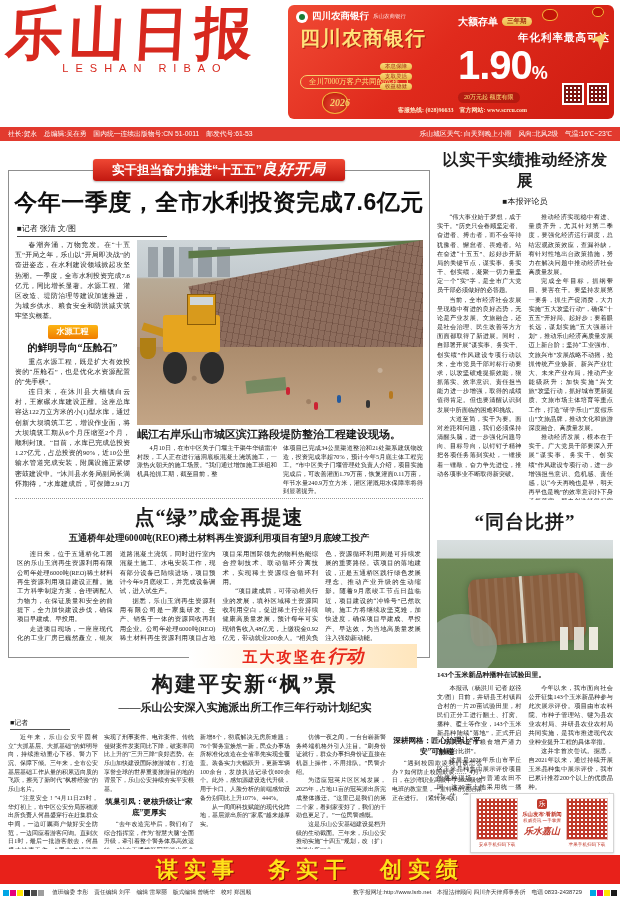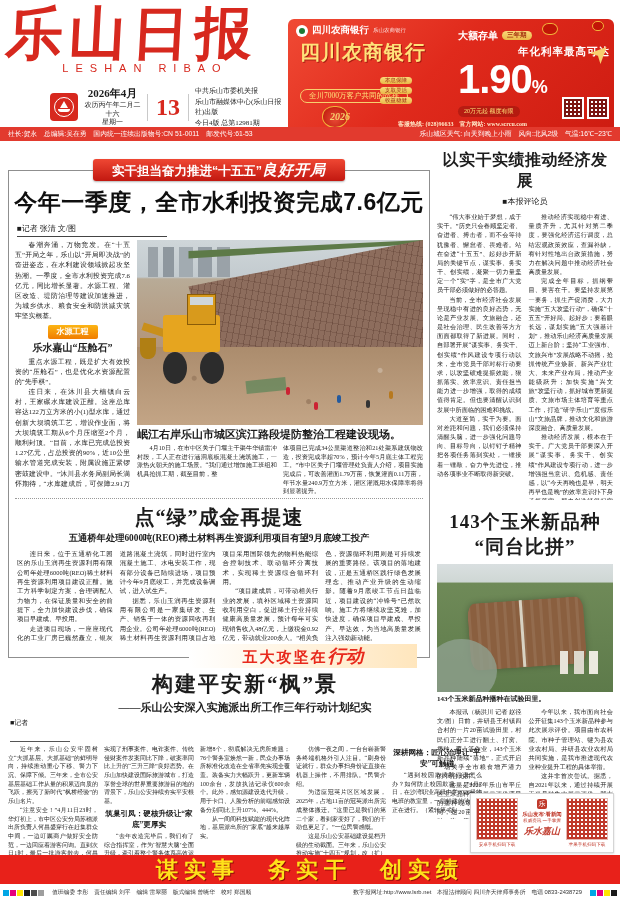--- a/index.html
+++ b/index.html
@@ -19,21 +19,21 @@
   #mh-logo .ring{position:absolute;left:4px;top:4px;width:18px;height:18px;border:1.5px solid #fff;border-radius:50%;}
   #mh-logo .sail{position:absolute;left:10px;top:8px;width:0;height:0;border-left:4px solid transparent;border-right:4px solid transparent;border-bottom:7px solid #fff;}
   #mh-logo .hull{position:absolute;left:8px;top:16px;width:12px;height:3px;background:#fff;border-radius:0 0 6px 6px;}
   .mh-date{text-align:center;line-height:1.25;}
   .mh-date .d1{font-size:11px;font-weight:bold;}
   .mh-date .d2,.mh-date .d3{font-size:7px;}
   .mh-day{color:#d7281e;font-size:24px;font-weight:bold;padding:0 8px;border-left:1px solid #c9c9c9;border-right:1px solid #c9c9c9;}
   .mh-org{font-size:7px;line-height:1.5;}
 
   
-  #ad{position:absolute;left:288px;top:19px;width:326px;height:114px;border-radius:6px;overflow:hidden;
+  #ad{position:absolute;left:288px;top:5px;width:326px;height:114px;border-radius:6px;overflow:hidden;
       background:linear-gradient(135deg,#f04a34 0%,#e02a1c 45%,#ce1c11 100%);color:#fff;}
   #ad .bankrow{position:absolute;left:8px;top:5px;display:flex;align-items:center;gap:4px;}
   #ad .banklogo{width:12px;height:12px;background:#fff;border-radius:50%;position:relative;}
   #ad .banklogo i{position:absolute;left:3px;top:3px;width:6px;height:6px;background:#1d7a34;border-radius:50%;}
   #ad .bankname{font-size:9.5px;font-weight:bold;}
   #ad .banksub{font-size:5.5px;opacity:.8;}
   #ad .slogan{position:absolute;left:12px;top:22px;color:#ffe27a;font-weight:900;line-height:1.15;
               text-shadow:1px 1px 0 rgba(120,8,2,.6);font-family:"Liberation Sans",sans-serif;}
   #ad .slogan .l1{font-size:17px;letter-spacing:2px;}
   #ad .slogan .l2{font-size:20px;letter-spacing:1px;}
@@ -63,21 +63,21 @@
   #strip{position:absolute;left:0;top:127px;width:620px;height:14px;background:#e23a2e;color:#fff;
          display:flex;justify-content:space-between;align-items:center;padding:0 8px;box-sizing:border-box;
          font-size:6.8px;font-family:"Liberation Sans",sans-serif;}
 
   
   #bigbox{position:absolute;left:8px;top:170px;width:422px;height:488px;border:1px solid #8f8f8f;box-sizing:border-box;}
   #ribbon{position:absolute;left:50%;top:-12px;transform:translateX(-50%);width:252px;height:22px;
           background:linear-gradient(180deg,#ef4733,#c21810);border-radius:3px;color:#fff;text-align:center;
           line-height:22px;font-size:12.5px;font-weight:bold;font-family:"Liberation Sans",sans-serif;
           box-shadow:0 1px 2px rgba(0,0,0,.3);white-space:nowrap;}
-  #ribbon .script{font-family:Liberation Sans, sans-serif;font-style:italic;font-size:15px;letter-spacing:1px;}
+  #ribbon .script{font-family:Liberation Mono, monospace;font-style:italic;font-size:15px;letter-spacing:1px;}
   #main-headline{margin-top:16px;text-align:center;font-size:23px;font-weight:900;
                  font-family:"Liberation Sans",sans-serif;color:#0f0f0f;letter-spacing:0.5px;}
   #main-byline{font-size:8px;margin:5px 0 3px 8px;border-bottom:1px solid #444;width:150px;padding-bottom:2px;}
   #main-flex{display:flex;gap:7px;padding:0 6px;}
   #mcol-left{width:122px;height:250px;overflow:hidden;font-size:6.8px;line-height:1.5;}
   .badge-row{text-align:center;margin:3px 0 1px;}
   .badge{display:inline-block;background:linear-gradient(180deg,#fcb514,#f07c00);color:#fff;font-size:8px;
          font-weight:bold;padding:1px 9px;border-radius:2px;font-family:"Liberation Sans",sans-serif;}
   .subhd{text-align:center;font-weight:bold;font-size:10px;margin:1px 0 2px;}
   #mcol-right{width:286px;}
@@ -140,21 +140,21 @@
   #photo2 .homes{position:absolute;right:4%;bottom:14%;width:26%;height:18%;background:
      linear-gradient(90deg,#e8e4da 0 18%,transparent 18% 30%,#dcd8cc 30% 52%,transparent 52% 62%,#eceadf 62% 82%,transparent 82%);}
   #cap2{font-size:7px;font-weight:bold;margin:2px 0 3px;}
   #corn-cols{display:flex;gap:7px;height:112px;overflow:hidden;}
   #corn-cols .cc{flex:1;font-size:6.2px;line-height:1.46;}
 
   
   #peace{position:absolute;left:8px;top:670px;width:474px;}
   #p-head{text-align:center;font-size:21px;font-weight:900;letter-spacing:2px;}
   #p-sub{text-align:center;font-size:11px;font-weight:bold;margin:2px 0 3px;}
-  #p-byline{font-size:7px;margin:0 0 3px 2px;border-bottom:1px solid #555;width:60px;padding-bottom:13px;}
+  #p-byline{font-size:7px;margin:0 0 3px 2px;border-bottom:1px solid #555;width:60px;padding-bottom:1px;}
   #p-cols{display:flex;gap:6px;height:116px;overflow:hidden;}
   #p-cols .pc{flex:1;font-size:6px;line-height:1.45;}
   .in-subhd{font-weight:bold;font-size:7.6px;text-align:center;margin:2px 0;text-indent:0;}
 
   
   #qrblock{position:absolute;left:470px;top:793px;width:144px;height:60px;background:#fff;border:1px solid #d5d5d5;
            box-shadow:0 1px 2px rgba(0,0,0,.15);display:flex;justify-content:space-between;padding:4px;box-sizing:border-box;}
   .qr2wrap{width:44px;text-align:center;}
   .qr2{width:40px;height:40px;margin:0 auto;background:
        repeating-linear-gradient(0deg,#c0392b 0 2px,transparent 2px 4px),
@@ -179,38 +179,20 @@
   #f-legal{margin-left:auto;margin-right:4px;}
 </style>
 </head>
 <body>
 
 <div id="page">
 
   <div id="masthead">
     <div id="mh-title">乐山日报</div>
     <div id="mh-pinyin">LESHAN RIBAO</div>
-    <div id="mh-meta">
-      <div id="mh-logo">
-          <span class="ring"></span>
-          <span class="sail"></span>
-          <span class="hull"></span>
-        </div>
-      <div class="mh-date">
-        <div class="d1">2026年4月</div>
-        <div class="d2">农历丙午年二月二十六</div>
-        <div class="d3">星期一</div>
-      </div>
-      <div class="mh-day">13</div>
-      <div class="mh-org">
-        <div>中共乐山市委机关报</div>
-        <div>乐山市融媒体中心(乐山日报社)出版</div>
-        <div>今日4版 总第12981期</div>
-      </div>
-    </div>
   </div>
 
   <div id="ad">
     <span class="lantern" style="right:56px;top:4px;"></span>
     <span class="lantern" style="right:10px;top:2px;width:10px;height:8px;"></span>
     <div class="bankrow">
       <span class="banklogo">
           <i></i>
         </span>
       <span class="bankname">四川农商银行</span>
@@ -251,21 +233,21 @@
   <div id="bigbox">
     <div id="ribbon">
       <span>实干担当奋力推进“十五五”</span><span class="script">良好开局</span>
     </div>
     <div id="main-headline">今年一季度，全市水利投资完成7.6亿元</div>
     <div id="main-byline">■记者 张清 文/图</div>
     <div id="main-flex">
       <div id="mcol-left">
         <p class="para">春潮奔涌，万物竞发。在“十五五”开局之年，乐山以“开局即决战”的奋进姿态，在水利建设领域掀起攻坚热潮。一季度，全市水利投资完成7.6亿元，同比增长显著。水源工程、灌区改造、堤防治理等建设加速推进，为城乡供水、粮食安全和防洪减灾筑牢坚实根基。</p>
         <div class="badge-row"><span class="badge">水源工程</span></div>
-        <div class="subhd">乐水嘉山“压舱石”</div>
+        <div class="subhd">的鲜明导向“压舱石”</div>
         <p class="para">重点水源工程，既是扩大有效投资的“压舱石”，也是优化水资源配置的“先手棋”。</p>
         <p class="para">连日来，在沐川县大楠镇白云村，王家碾水库建设正酣。这座总库容达122万立方米的小(1)型水库，通过创新大坝填筑工艺，增设作业面，将大坝填筑工期从6个月压缩至2个月，顺利封顶。“目前，水库已完成总投资1.27亿元，占总投资的90%，近10公里输水管道完成安装，附属设施正紧锣密鼓建设中。”沐川县水务局副局长满怀期待，“水库建成后，可保障2.91万人饮水安全，衔接和改善灌溉面积6500亩。”</p>
 
       </div>
       <div id="mcol-right">
         <div id="photo1">
           <div class="city"></div>
           <div class="hedge"></div>
           <div class="wall"></div>
           <div class="dirt"></div>
@@ -338,21 +320,20 @@
         <p class="para">大道至简，实干为要。面对差距和问题，我们必须保持清醒头脑，进一步强化问题导向、目标导向，以钉钉子精神把各项任务落到实处，一锤接着一锤敲，奋力争先进位，推动各项事业不断取得新突破。</p>
       </div>
       <div class="cc">
         <p class="para">推动经济实现稳中有进、量质齐升，尤其针对第二季度，要强化经济运行调度，总结宏观政策效应，查漏补缺，有针对性地出台政策措施，努力在解决问题中推动经济社会高质量发展。</p>
         <p class="para">完成全年目标，抓纲带目、要害在干。要坚持发展第一要务，抓生产促消费，大力实施“五大攻坚行动”，确保“十五五”开好局、起好步；要着眼长远，谋划实施“五大强基计划”，推动乐山经济高质量发展迈上新台阶；坚持“工业强市、文旅兴市”发展战略不动摇，抢抓传统产业焕新、新兴产业壮大、未来产业布局，推动产业能级跃升；加快实施“兴文旅”攻坚行动，抓好城市更新提质、文旅市场主体培育等重点工作，打造“研学乐山”“度假乐山”文旅品牌，推动文化和旅游深度融合、高质量发展。</p>
         <p class="para">推动经济发展，根本在于实干。广大党员干部要深入开展“谋实事、务实干、创实绩”作风建设专项行动，进一步增强担当意识、危机感、责任感，以“今天再晚也是早，明天再早也是晚”的效率意识扑下身子抓落实，努力创造经得起实践、人民和历史检验的实绩。</p>
       </div>
     </div>
 
     <div id="corn-head">
-      <div>143个玉米新品种</div>
       <div>“同台比拼”</div>
     </div>
     <div id="photo2">
       <div class="field"></div>
       <div class="road"></div>
       <div class="river"></div>
       <div class="homes"></div>
     </div>
     <div id="cap2">143个玉米新品种播种在试验田里。</div>
     <div id="corn-cols">

